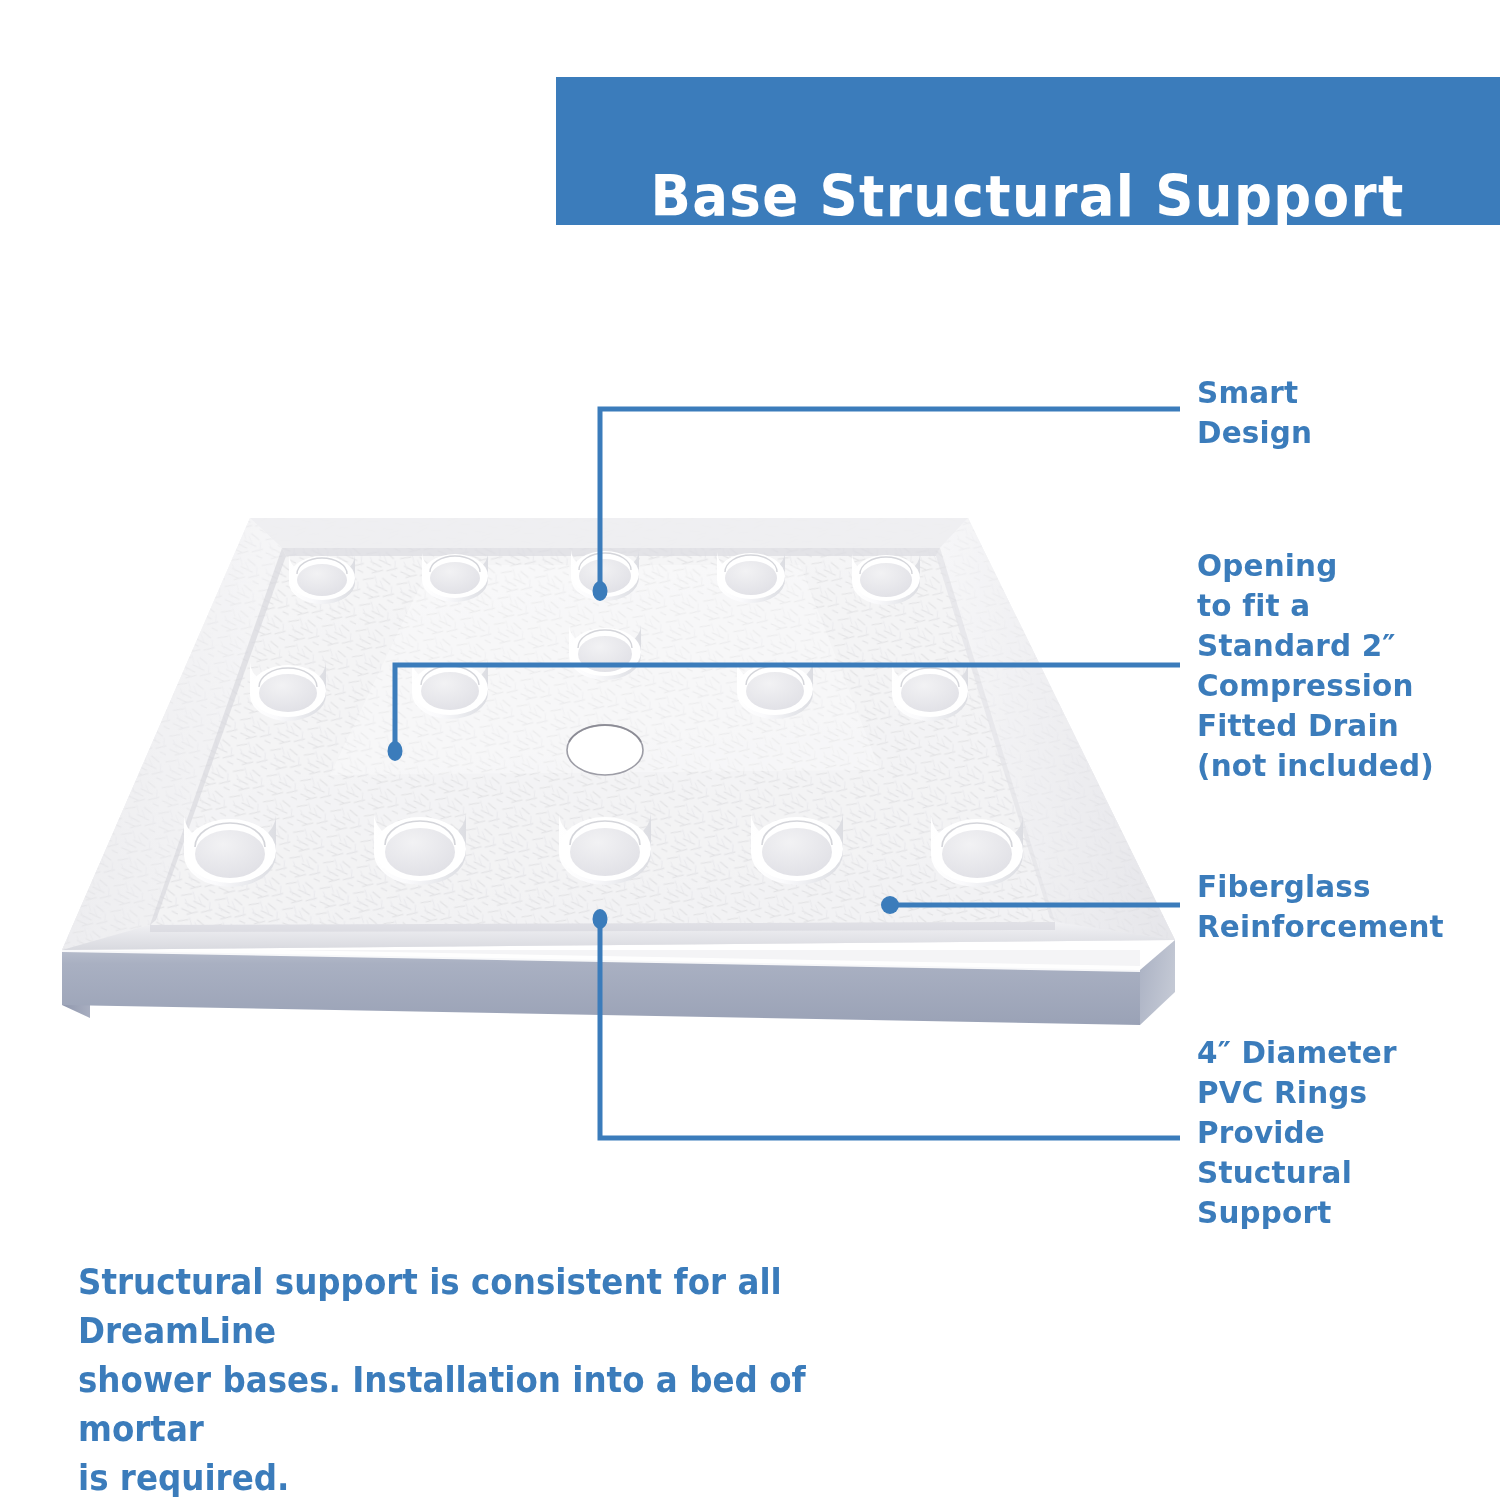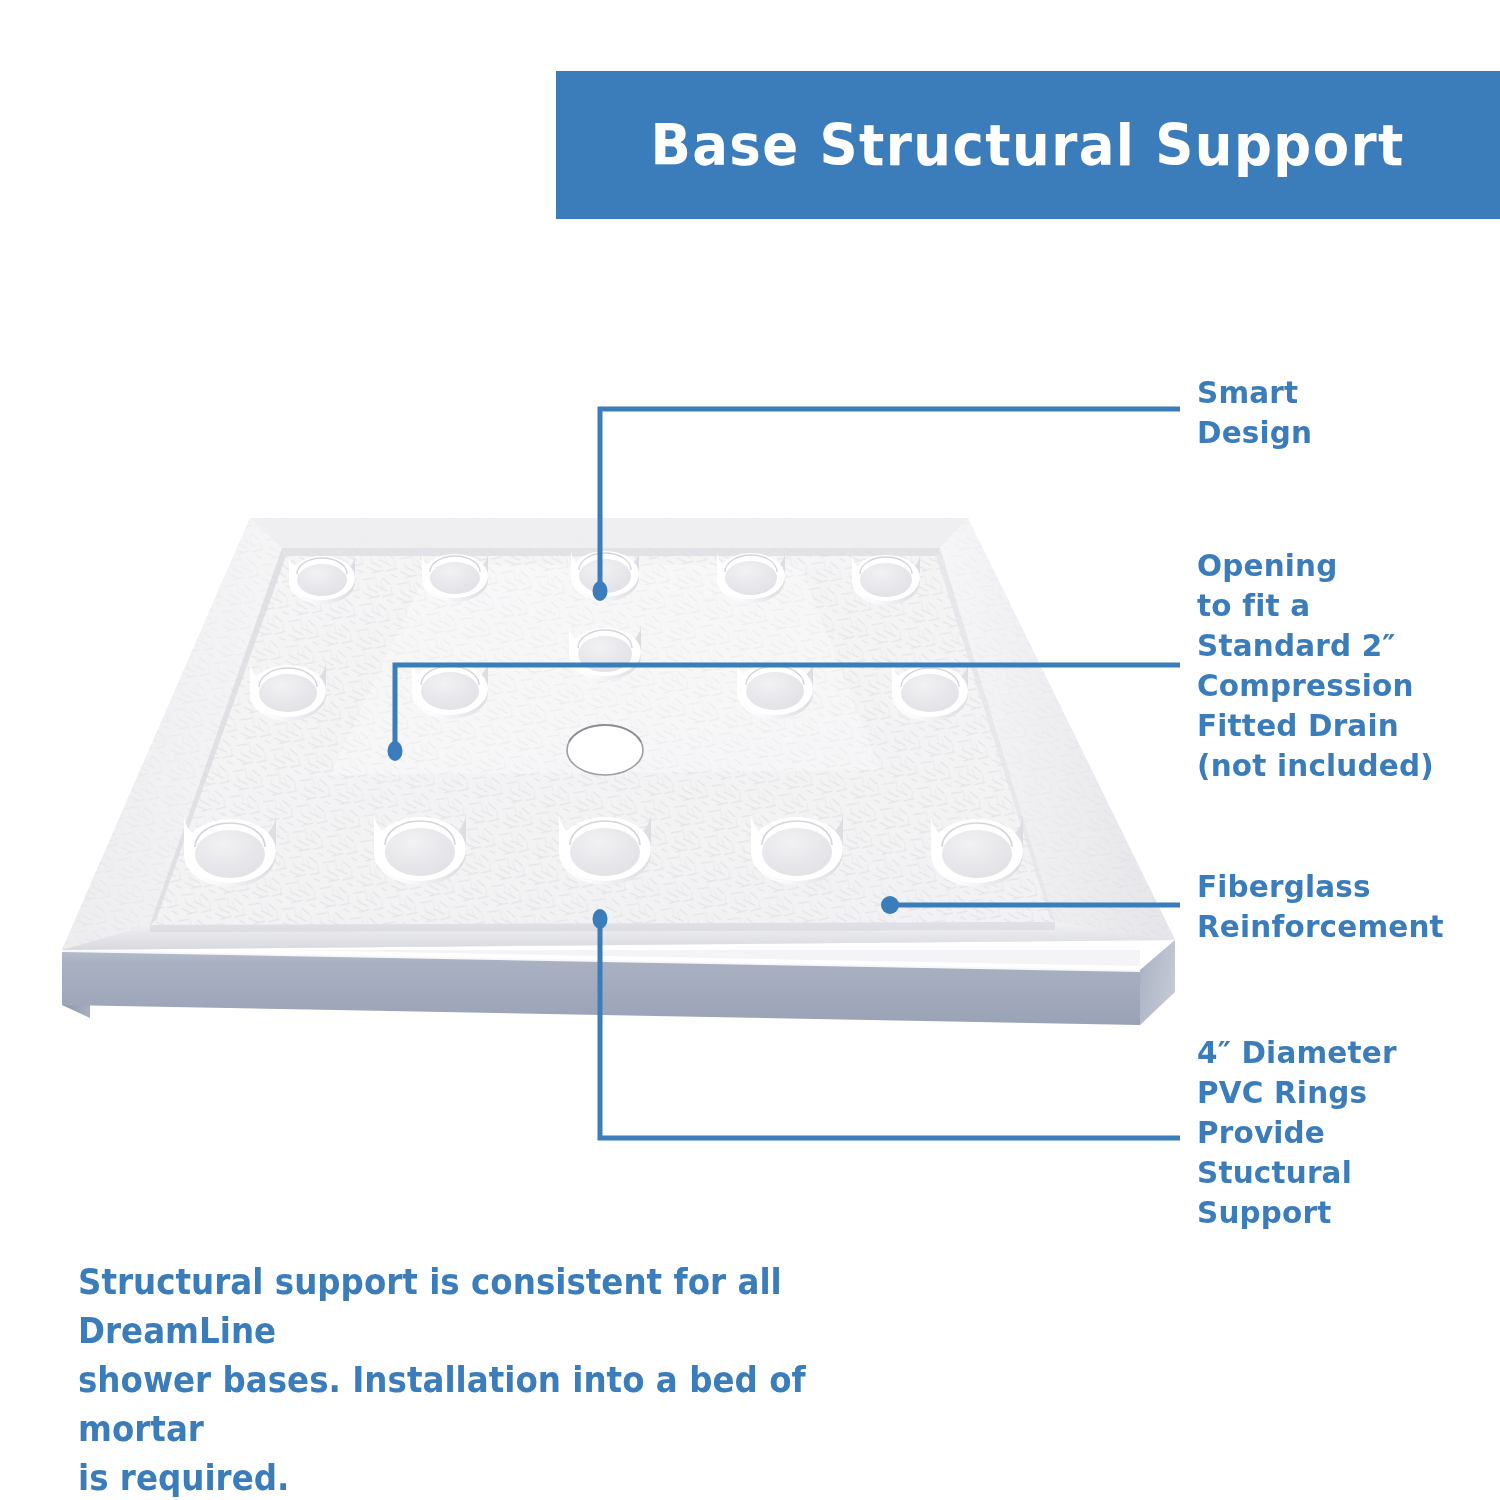--- a/index.html
+++ b/index.html
@@ -4,22 +4,22 @@
 <style>
   html,body{margin:0;padding:0;background:#ffffff;}
   body{width:1500px;height:1500px;position:relative;overflow:hidden;
        font-family:"Liberation Sans","DejaVu Sans",sans-serif;
        -webkit-font-smoothing:antialiased;}
 
   #stage{position:absolute;left:0;top:0;width:1500px;height:1500px;background:#fff;}
 
   
   #title-banner{
-    position:absolute;left:556px;top:71px;width:944px;height:148px;
-    background:#3b7cbb;display:flex;align-items:center;justify-content:center;
+    position:absolute;left:556px;top:77px;width:944px;height:148px;
+    background:#3b7cbb;display:flex;align-items:flex-end;justify-content:center;
   }
   #title-text{
     color:#ffffff;font-size:57px;font-weight:bold;letter-spacing:1.5px;
     font-family:"DejaVu Sans","Liberation Sans",sans-serif;
     text-align:center;white-space:nowrap;line-height:1;
     transform:scaleX(.93);transform-origin:center;
   }
 
   
   .callout{

